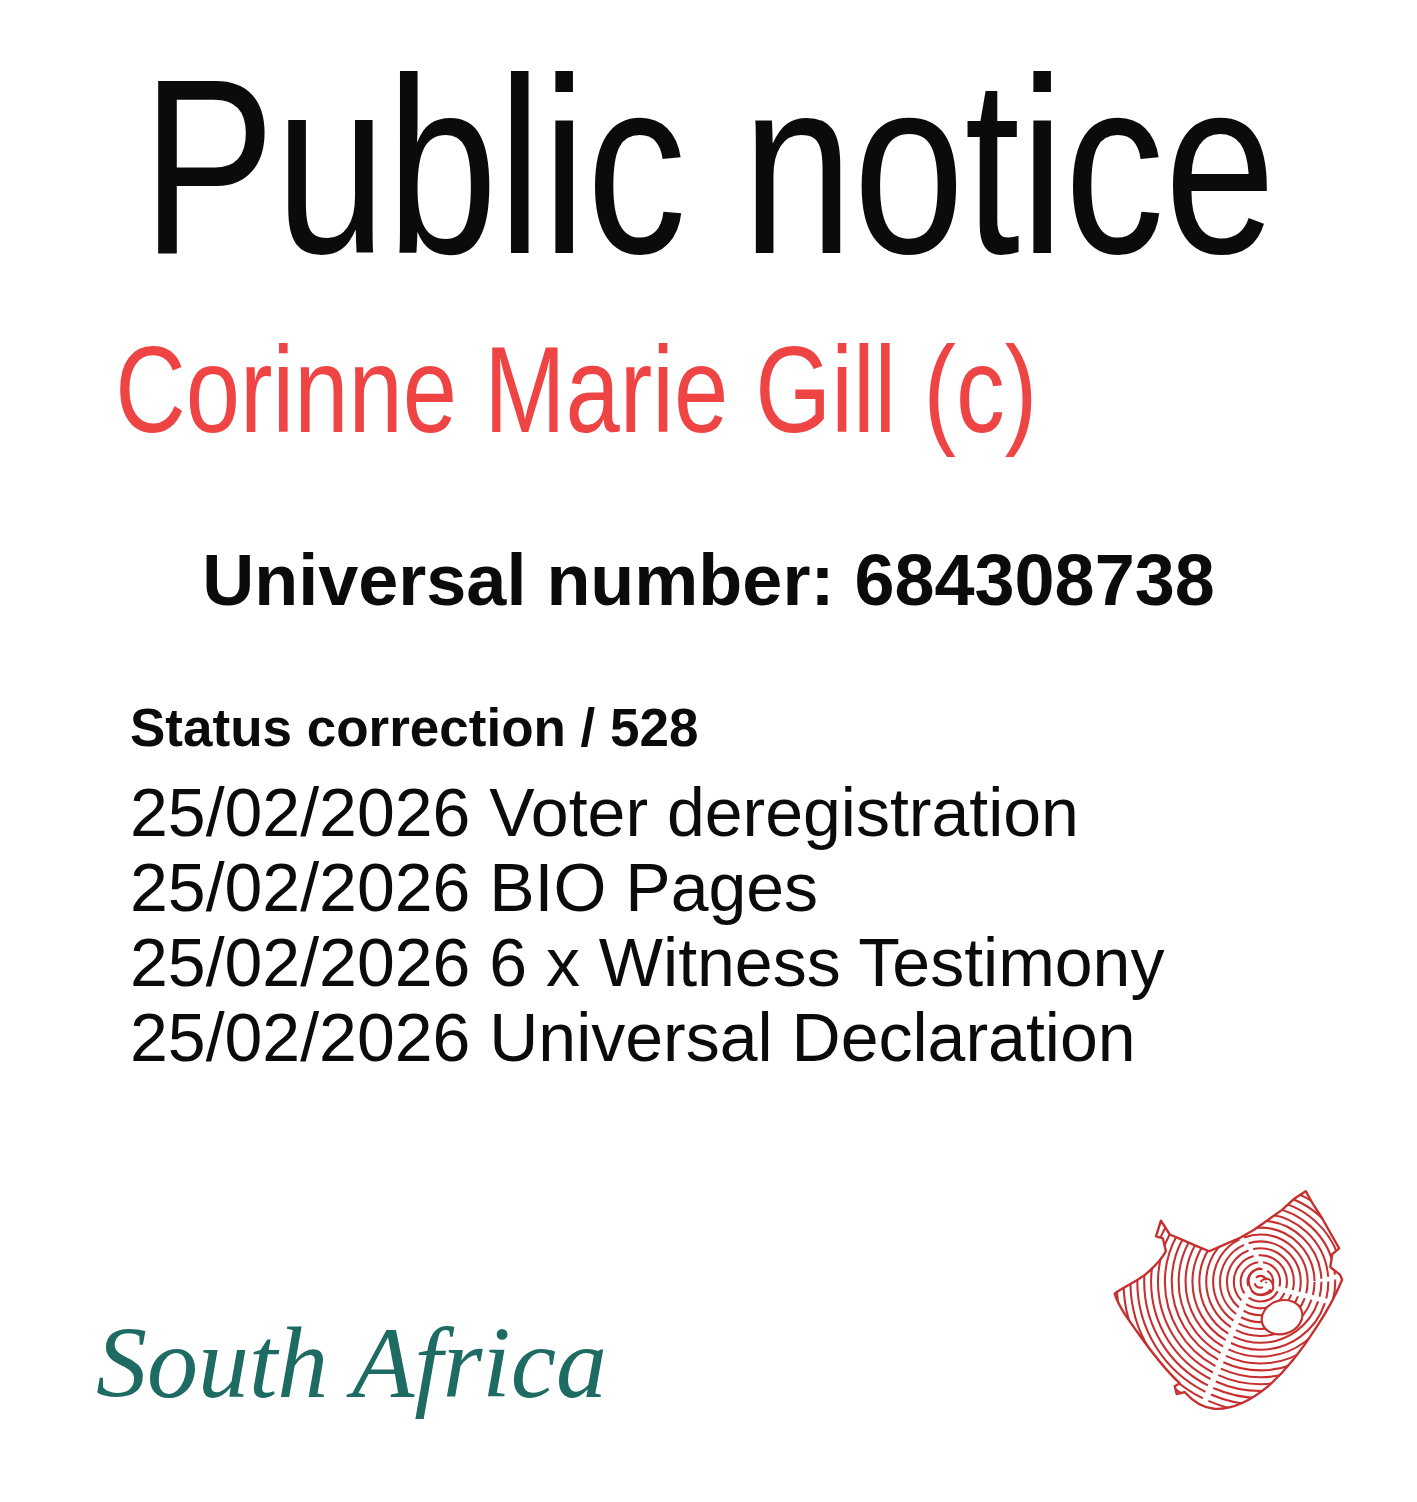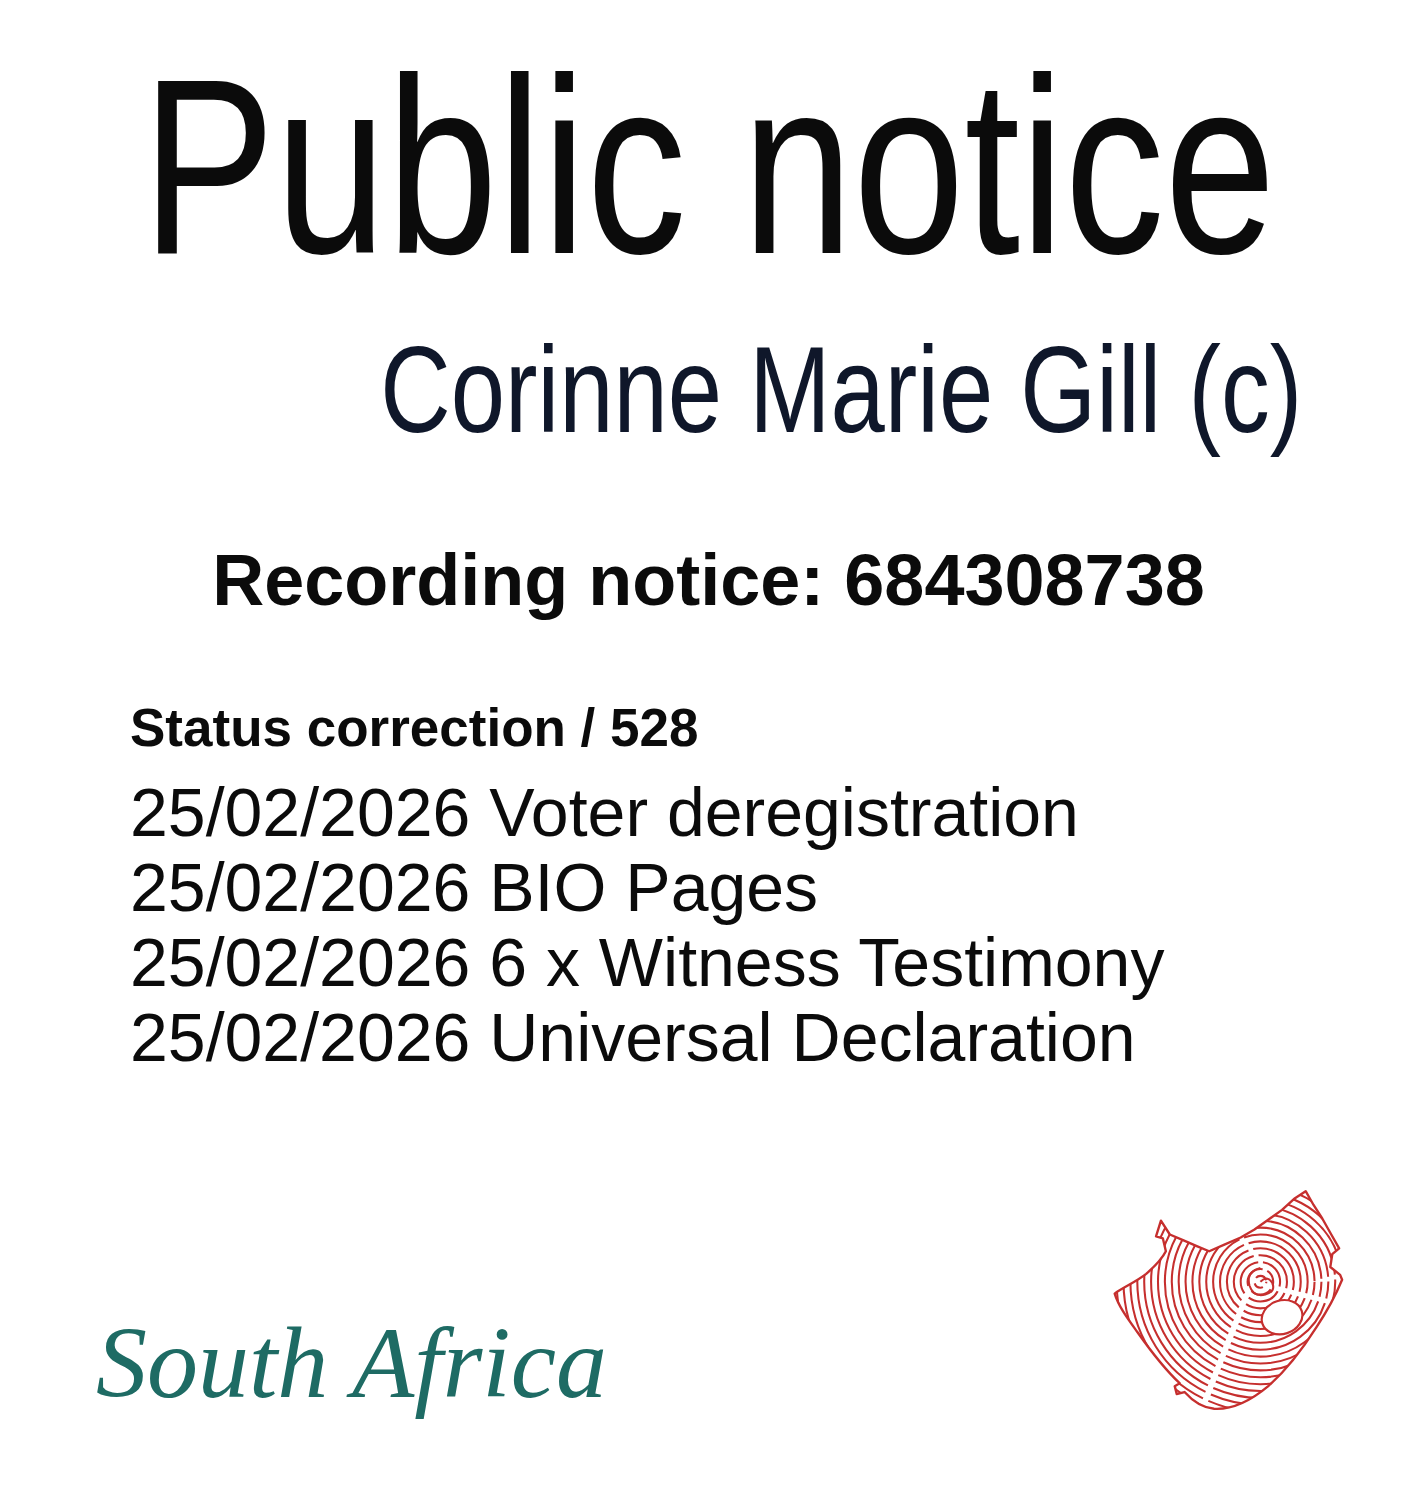--- a/index.html
+++ b/index.html
@@ -12,22 +12,22 @@
     overflow:hidden;
   }
   .title {
     position:absolute; top:42px; left:0; width:100%;
     text-align:center; font-size:250px; line-height:1;
     white-space:nowrap; font-weight:400; color:#0b0b0b;
   }
   .condense { display:inline-block; transform:scaleX(0.80); transform-origin:50% 50%; }
   .subtitle {
     position:absolute; top:329px; left:0; width:100%;
-    text-align:right; font-size:122px; line-height:1;
-    white-space:nowrap; font-weight:400; color:#0f172a;
+    text-align:left; font-size:122px; line-height:1;
+    white-space:nowrap; font-weight:400; color:#ef4444;
   }
   .recording-line {
     position:absolute; top:544px; left:0; width:100%;
     text-align:center; font-size:72px; line-height:1;
     font-weight:700; white-space:nowrap; color:#0b0b0b;
   }
   .status-line {
     position:absolute; top:701px; left:130px;
     font-size:53px; line-height:1; font-weight:700;
     white-space:nowrap; color:#0b0b0b;
@@ -59,21 +59,21 @@
 
   <div class="title">
     <span class="condense">Public notice</span>
   </div>
 
   <div class="subtitle">
     <span class="condense">Corinne Marie Gill (c)</span>
   </div>
 
   <div class="recording-line">
-    <span>Recording notice:</span>
+    <span>Universal number:</span>
     <span>684308738</span>
   </div>
 
   <div class="status-line">Status correction / 528</div>
 
   <div class="entries">
     <div>
       <span>25/02/2026</span>
       <span>Voter deregistration</span>
     </div>

